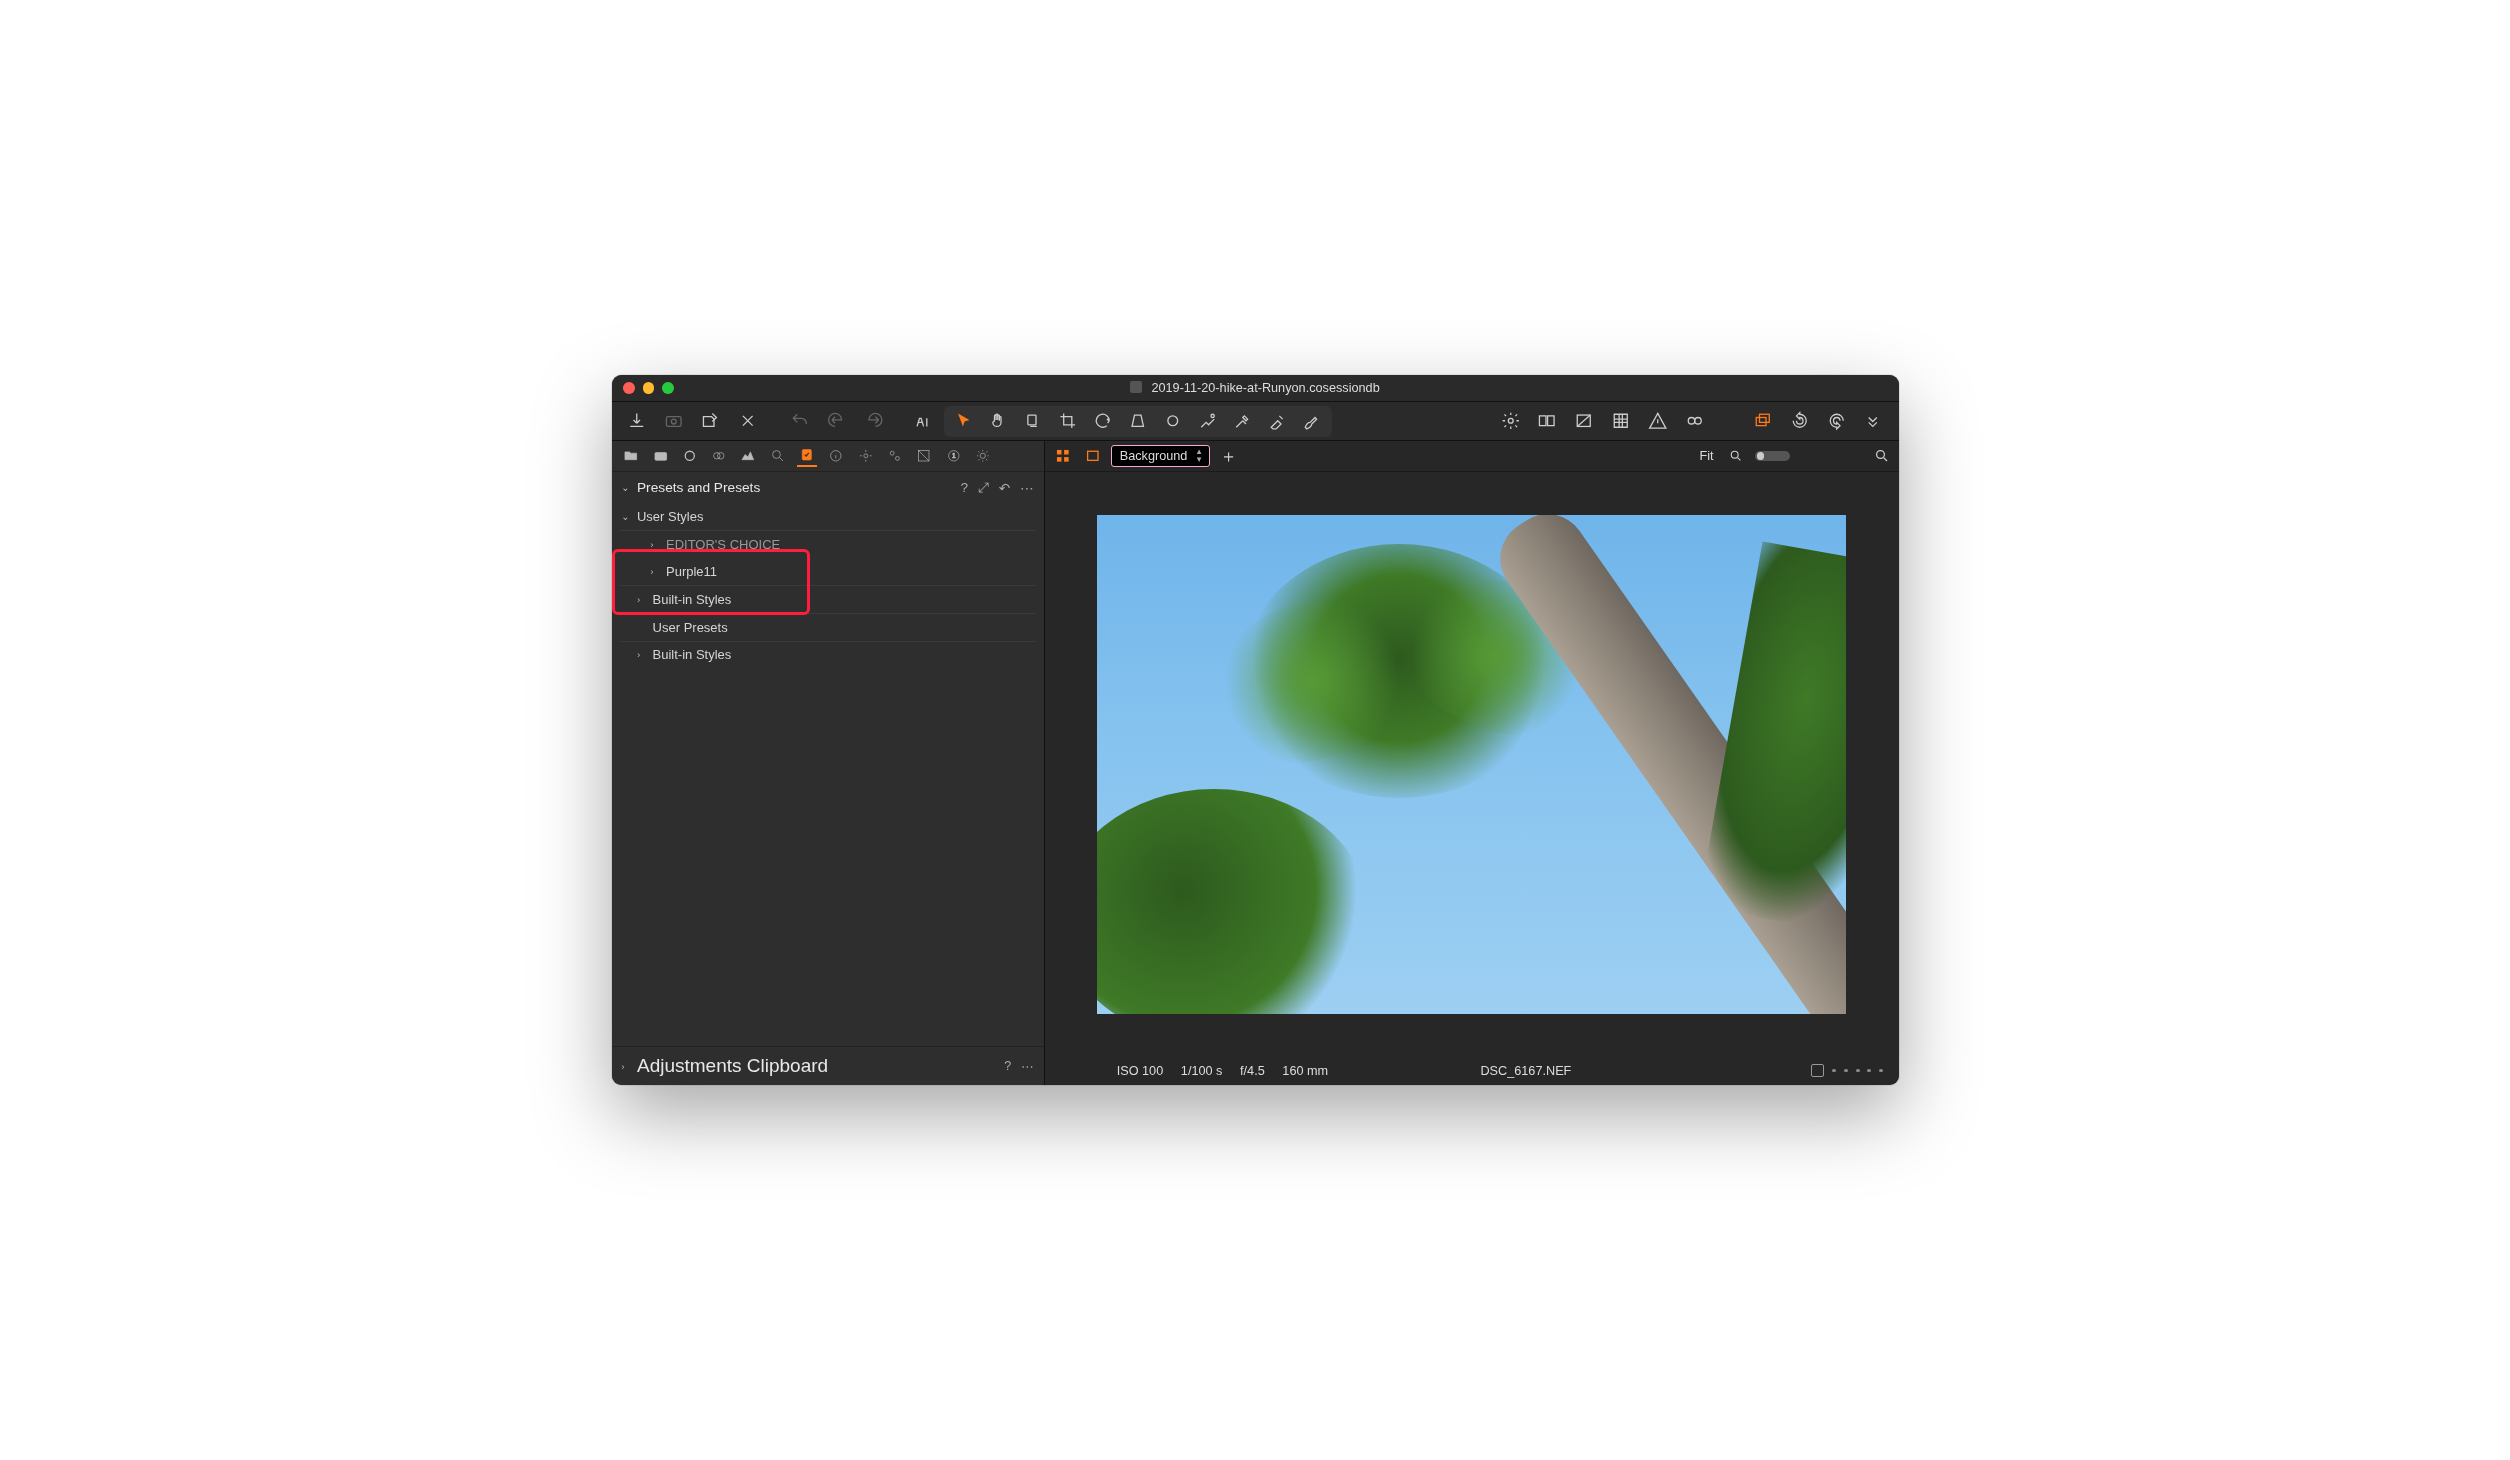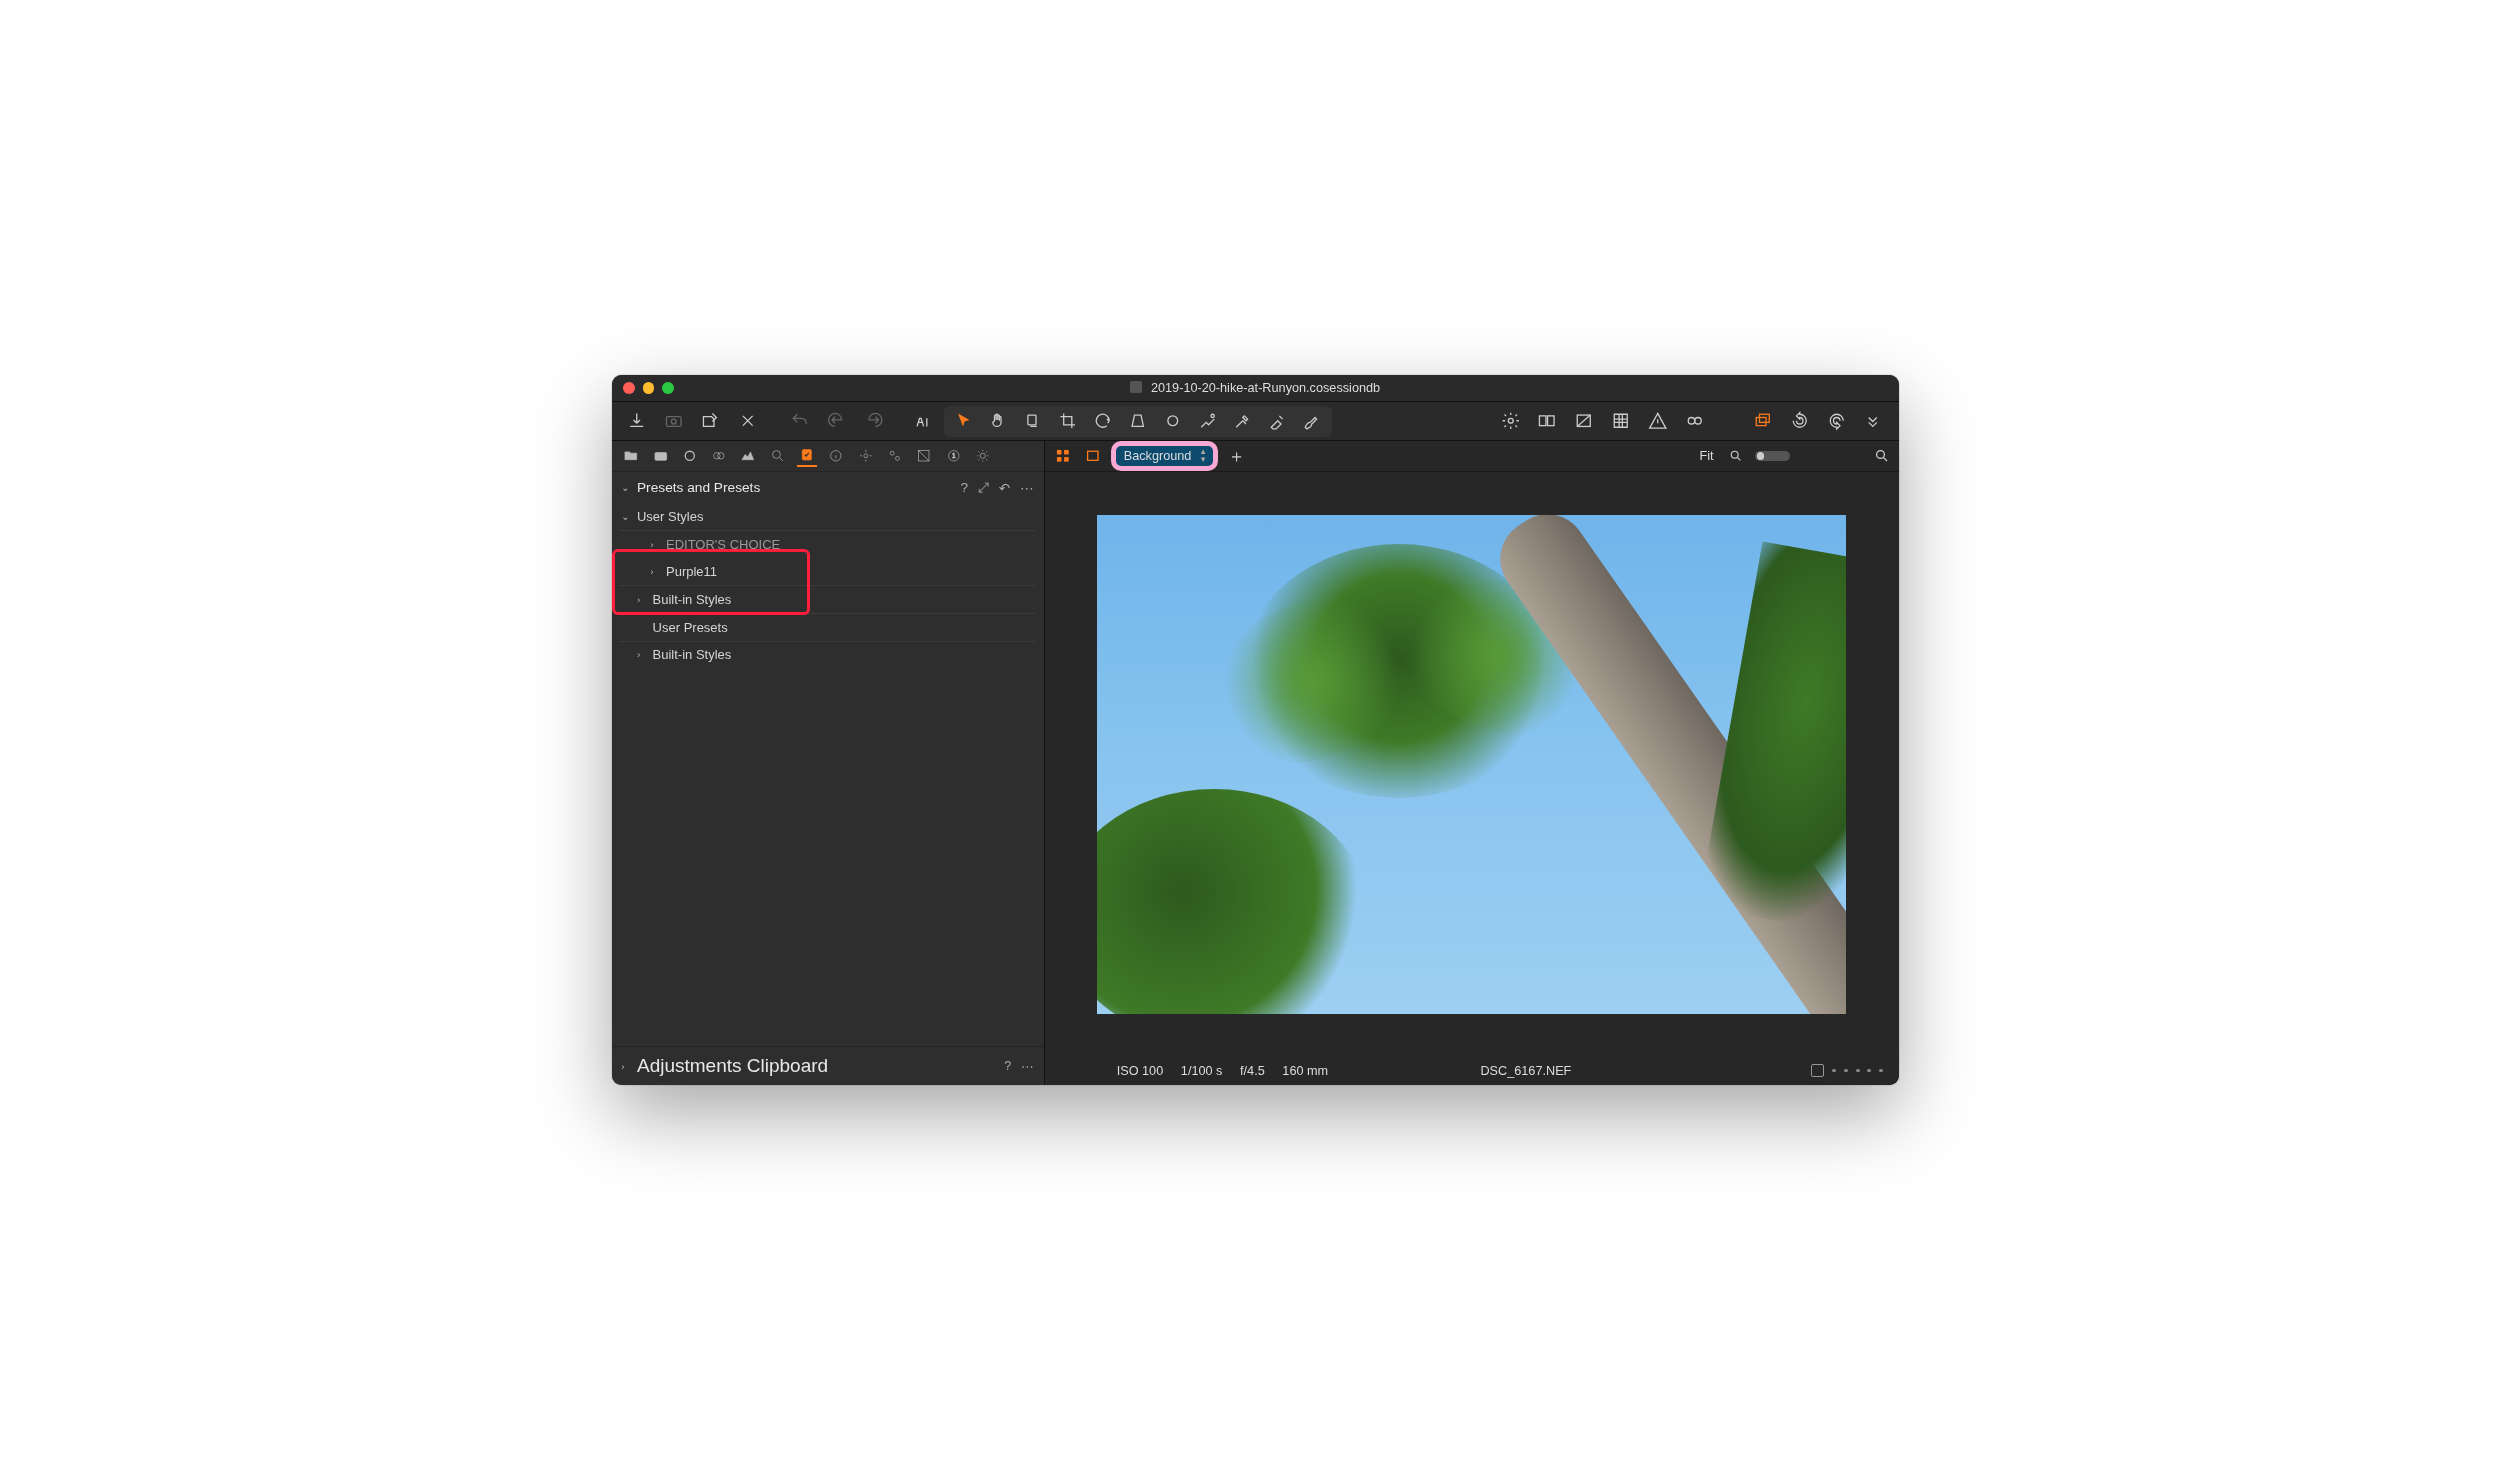--- a/index.html
+++ b/index.html
@@ -121,22 +121,22 @@
   .bottom-panel .h-icons { display:flex; gap:9.8px; color:#aaa;}
   
   .right { flex:1; display:flex; flex-direction:column; background:#272727; }
   .viewer-bar {
     height:31px; display:flex; align-items:center; padding:0 7.8px; gap:7.8px;
     border-bottom:1px solid #1a1a1a;
   }
   .vicon { width:21.5px; height:21.5px; display:flex;align-items:center;justify-content:center; color:#ff7a1a;}
   .vicon.gray{ color:#ccc; }
   .bg-select {
-    background:#0c4a6e; color:#ddd; border:5px solid #f9a8d4;
-    border-radius:10px; padding:2.9px 21.5px 2.9px 7.8px; font-size:12.7px;
+    background:#000000; color:#ddd; border:1px solid #f9a8d4;
+    border-radius:3px; padding:2.9px 21.5px 2.9px 7.8px; font-size:12.7px;
     position:relative;
   }
   .bg-select .dd { position:absolute; right:5.9px; top:2px; font-size:7.8px; line-height:7.8px; color:#aaa;}
   .viewer-bar .spacer{flex:1;}
   .fit { color:#ddd; font-size:12.7px; margin-right:3.9px;}
   .zoom-track { width:35px; height:9.8px; background:#555; border-radius:4.9px; position:relative;}
   .zoom-track::after{content:'';position:absolute;left:2px;top:1px;width:7.8px;height:7.8px;background:#ccc;border-radius:50%;}
   .search-r { width:17.6px;height:17.6px; color:#ccc;}
   .viewport {
     flex:1; display:flex; align-items:center; justify-content:center;
@@ -194,21 +194,21 @@
 <div class="app">
 
   <div class="titlebar">
     <div class="traffic">
       <span class="t-red"></span>
       <span class="t-yel"></span>
       <span class="t-grn"></span>
     </div>
     <div class="title">
       <span class="title-icon"></span>
-      <span>2019-10-20-hike-at-Runyon.cosessiondb</span>
+      <span>2019-11-20-hike-at-Runyon.cosessiondb</span>
     </div>
   </div>
 
   <div class="toolbar">
     <div class="tbtn">
         <svg viewBox="0 0 24 24">
           <path d="M12 3v12m0 0l-4-4m4 4l4-4M4 19h16"></path>
         </svg>
       </div>
     <div class="tbtn disabled">

